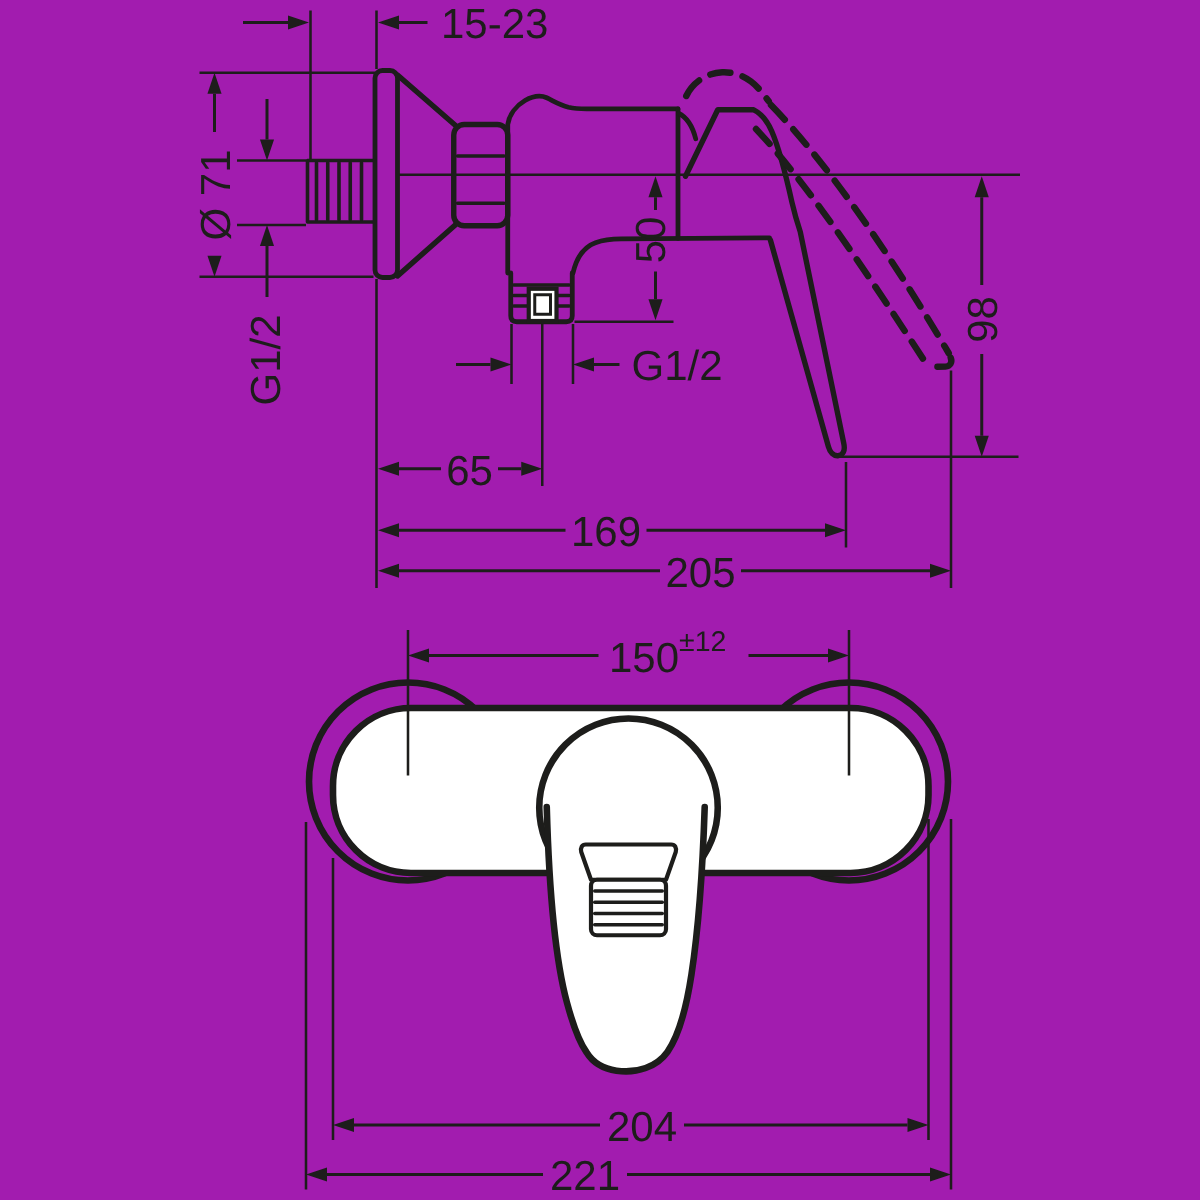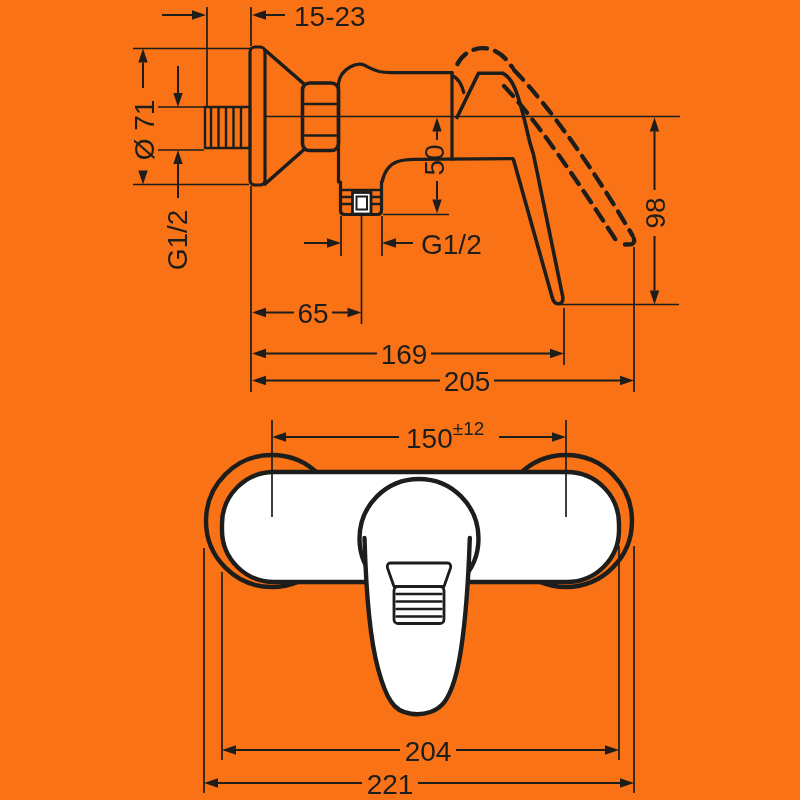--- a/index.html
+++ b/index.html
@@ -1,16 +1,16 @@
 <!DOCTYPE html>
 <html><head>
 <meta charset="utf-8">
 <style>
   html,body{margin:0;padding:0;background:#ffffff;}
-  .stage{width:800px;height:800px;background:#f97316;position:relative;overflow:hidden;}
+  .stage{width:800px;height:800px;background:#a21caf;position:relative;overflow:hidden;}
   svg{display:block;}
   
   .outline{fill:none;stroke:#1d1d1b;stroke-width:3.2;stroke-linecap:round;stroke-linejoin:round;}
   .outline-hvy{fill:none;stroke:#1d1d1b;stroke-width:3.6;stroke-linecap:round;stroke-linejoin:round;}
   .outline-med{fill:none;stroke:#1d1d1b;stroke-width:2.4;stroke-linecap:round;stroke-linejoin:round;}
   .outline-fr{fill:none;stroke:#1d1d1b;stroke-width:4.4;stroke-linecap:round;stroke-linejoin:round;}
   .fillwhite{fill:#ffffff;}
   .dashedlever{fill:none;stroke:#1d1d1b;stroke-width:4.3;stroke-linecap:round;stroke-dasharray:13.5 8.5;}
   
   .thin{fill:none;stroke:#1d1d1b;stroke-width:1.7;}

